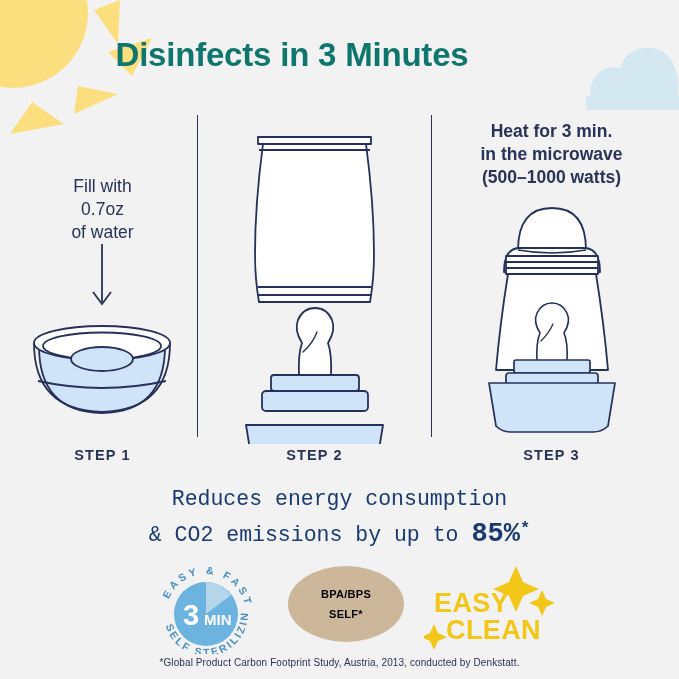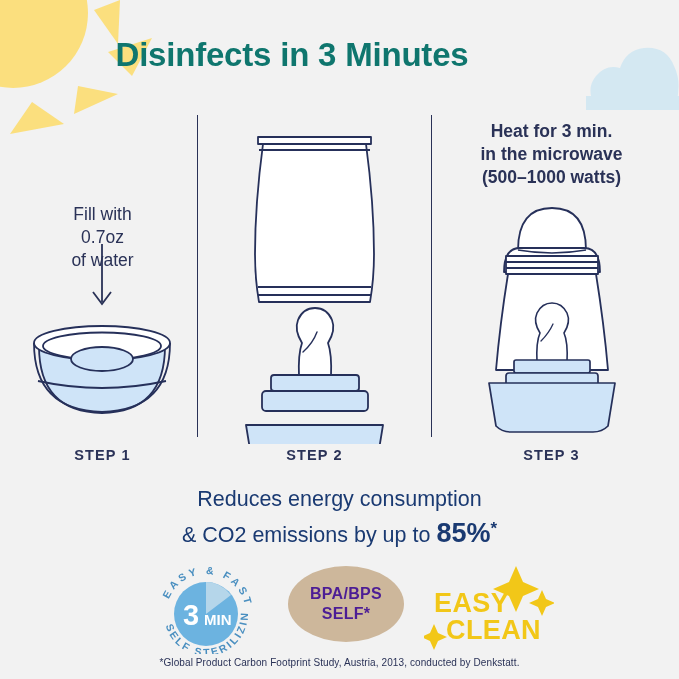--- a/index.html
+++ b/index.html
@@ -67,21 +67,21 @@
 
   .caption {
     position: absolute;
     left: 0;
     width: 100%;
     text-align: center;
     font-size: 17.5px;
     line-height: 23px;
     color: #2a3257;
   }
-  #cap1 { top: 65px; margin-top: 28px; }
+  #cap1 { top: 65px; }
   #cap3 { top: 10px; font-weight: bold; }
 
   .step-label {
     position: absolute;
     left: 0;
     width: 100%;
     text-align: center;
     top: 337px;
     font-size: 14.5px;
     font-weight: bold;
@@ -98,20 +98,21 @@
   
   .eco {
     position: absolute;
     left: 0;
     top: 484px;
     width: 679px;
     text-align: center;
     font-size: 21.5px;
     line-height: 30px;
     color: #1a3a72;
+    font-family: Liberation Mono, monospace;
   }
   .eco .big {
     font-size: 27px;
     font-weight: bold;
   }
   .eco .star {
     font-size: 17px;
     vertical-align: super;
     font-weight: bold;
   }
@@ -136,22 +137,22 @@
     width: 116px;
     height: 76px;
     border-radius: 50%;
     background: #cdb79b;
     display: flex;
     flex-direction: column;
     align-items: center;
     justify-content: center;
   }
   .bpa-line {
-    color: #4c1d95;
-    font-size: 16px;
+    color: #000000;
+    font-size: 11px;
     font-weight: bold;
     line-height: 20px;
     letter-spacing: 0.3px;
   }
 
   .clean-wrap {
     position: relative;
     width: 130px;
     height: 92px;
   }

